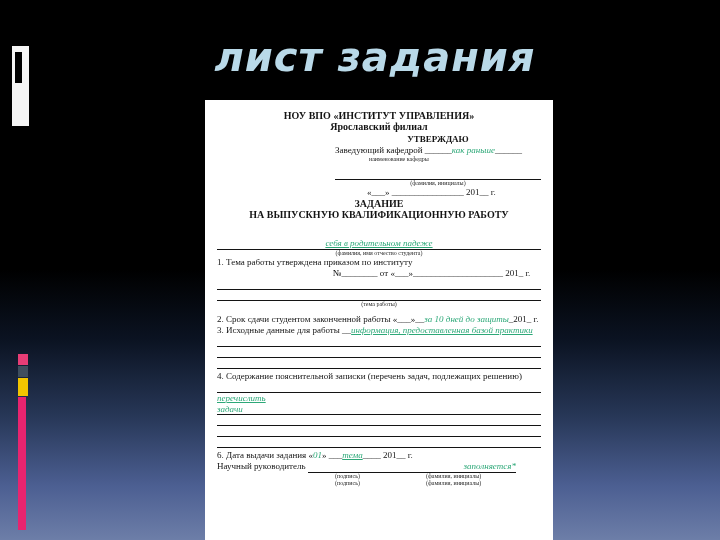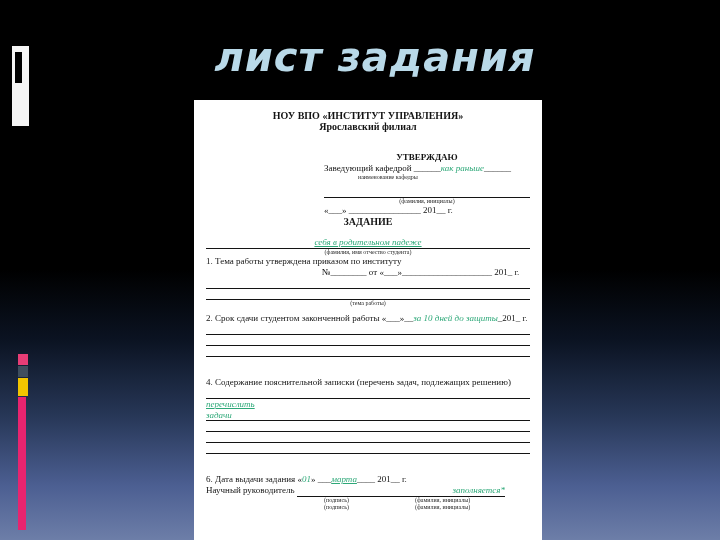--- a/index.html
+++ b/index.html
@@ -19,21 +19,21 @@
     font-size:40px;font-weight:bold;font-style:italic;color:#b9d9e8;letter-spacing:1px;
   }
   
   .sq{position:absolute;left:18px;width:10px;}
   .sq-pink{top:354px;height:11px;background:#e73d76;}
   .sq-slate{top:366px;height:11px;background:#3f4e5e;}
   .sq-yellow{top:378px;height:18px;background:#f2c500;}
   .bar-magenta{position:absolute;left:18px;top:397px;width:8px;height:133px;background:#e8246f;}
   
   .doc{
-    position:absolute;left:194px;top:100px;width:348px;height:440px;background:#fff;
+    position:absolute;left:205px;top:100px;width:348px;height:440px;background:#fff;
     box-sizing:border-box;padding:10px 12px 0 12px;overflow:hidden;
     font-family:"Liberation Serif",serif;color:#141414;font-size:9px;line-height:11px;
   }
   .c{text-align:center;}
   .b{font-weight:bold;}
   .t10{font-size:10px;}
   .sm{font-size:6px;line-height:7px;color:#2a2a2a;}
   .green{color:#2da878;}
   .i{font-style:italic;}
   .u{text-decoration:underline;}
@@ -41,23 +41,23 @@
   .approve{margin-left:118px;}
   .approve .apr-label{text-align:center;}
   .dept-cap{margin-left:34px;}
   .name-cap{text-align:center;}
   .item{white-space:nowrap;overflow:hidden;}
   .row2{margin-left:116px;}
   .cap-row{display:flex;}
   .cap-row .cap1{margin-left:118px;}
   .cap-row .cap2{margin-left:66px;}
   .sup-blank{display:inline-block;width:208px;border-bottom:1px solid #141414;text-align:right;}
-  .student-line{border-bottom:1px solid #141414;text-align:center;height:11px;margin-top:10px;}
-  .mt4{margin-top:20px;} .mt6{margin-top:6px;} .mt8{margin-top:0;}
-  .lh{height:11px;}
+  .student-line{border-bottom:1px solid #141414;text-align:center;height:11px;margin-top:18px;}
+  .mt4{margin-top:2px;} .mt6{margin-top:6px;} .mt8{margin-top:0;}
+  .lh{height:11px;margin-left:32px;}
 </style>
 </head>
 <body>
 
 <div class="slide">
 
   <div class="white-strip">
     <div class="black-bar"></div>
   </div>
 
@@ -78,50 +78,54 @@
       <div class="item">
         <span>Заведующий кафедрой </span><span>______</span><span class="green i">как раньше</span><span>______</span>
       </div>
       <div class="sm dept-cap">наименование кафедры</div>
       <div class="line mt6"></div>
       <div class="sm name-cap">(фамилия, инициалы)</div>
       <div class="lh">«___» ________________ 201__ г.</div>
     </div>
 
     <div class="c b t10 mt8">ЗАДАНИЕ</div>
+    <div class="c b t10">НА ВЫПУСКНУЮ КВАЛИФИКАЦИОННУЮ РАБОТУ</div>
 
     <div class="student-line">
       <span class="green i u">себя в родительном падеже</span>
     </div>
     <div class="sm c">(фамилия, имя отчество студента)</div>
 
     <div class="item mt8">1. Тема работы утверждена приказом по институту</div>
     <div class="row2">№________ от «___»____________________ 201_ г.</div>
     <div class="line"></div>
     <div class="line"></div>
     <div class="sm c">(тема работы)</div>
 
     <div class="item mt6">
       <span>2. Срок сдачи студентом законченной работы «___»__</span><span class="green i">за 10 дней до защиты</span><span>_201_ г.</span>
     </div>
+    <div class="item">
+      <span>3. Исходные данные для работы </span><span>__</span><span class="green i u">информация, предоставленная базой практики</span>
+    </div>
     <div class="line"></div>
     <div class="line"></div>
     <div class="line"></div>
 
     <div class="item mt4">4. Содержание пояснительной записки (перечень задач, подлежащих решению)</div>
     <div class="line"></div>
     <div><span class="green i u">перечислить</span></div>
     <div class="line"><span class="green i">задачи</span></div>
     <div class="line"></div>
     <div class="line"></div>
 
     <div class="line"></div>
 
     <div class="item mt4">
-      <span>6. Дата выдачи задания «</span><span class="green i">01</span><span>» ___</span><span class="green i u">марта</span><span>____ 201__ г.</span>
+      <span>6. Дата выдачи задания «</span><span class="green i">01</span><span>» ___</span><span class="green i u">тема</span><span>____ 201__ г.</span>
     </div>
 
     <div class="item">
       <span>Научный руководитель </span><span class="sup-blank"><span class="green i">заполняется*</span></span>
     </div>
     <div class="cap-row">
       <span class="sm cap1">(подпись)</span>
       <span class="sm cap2">(фамилия, инициалы)</span>
     </div>
 

